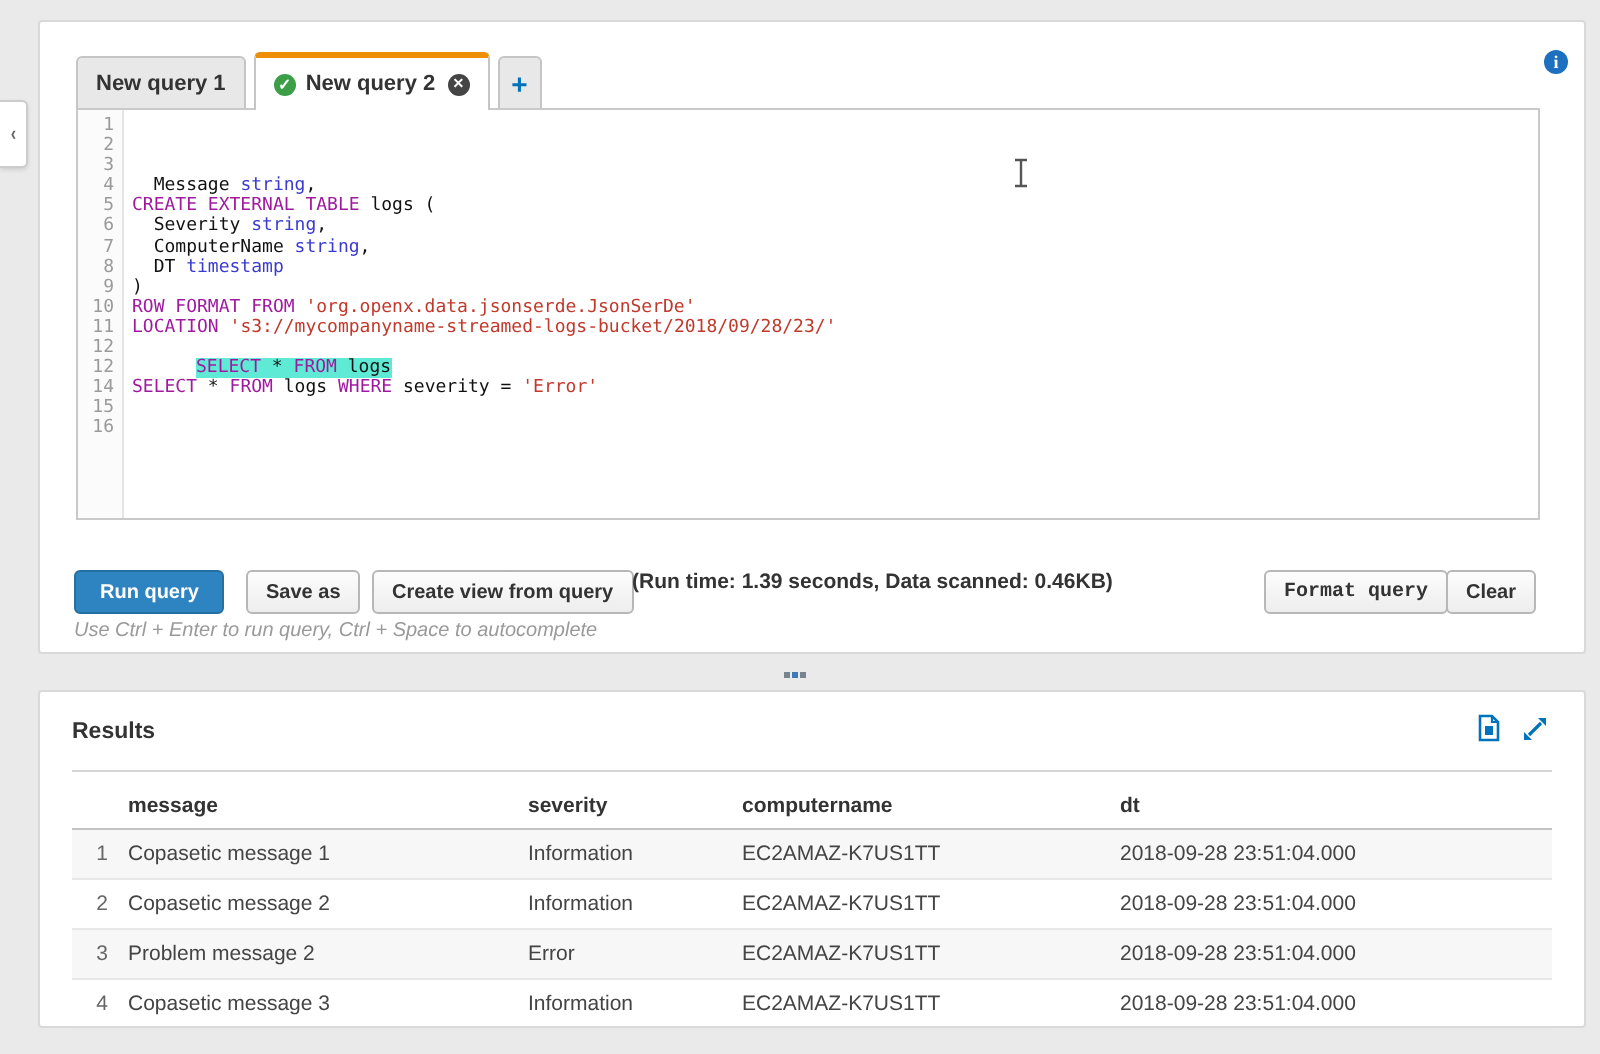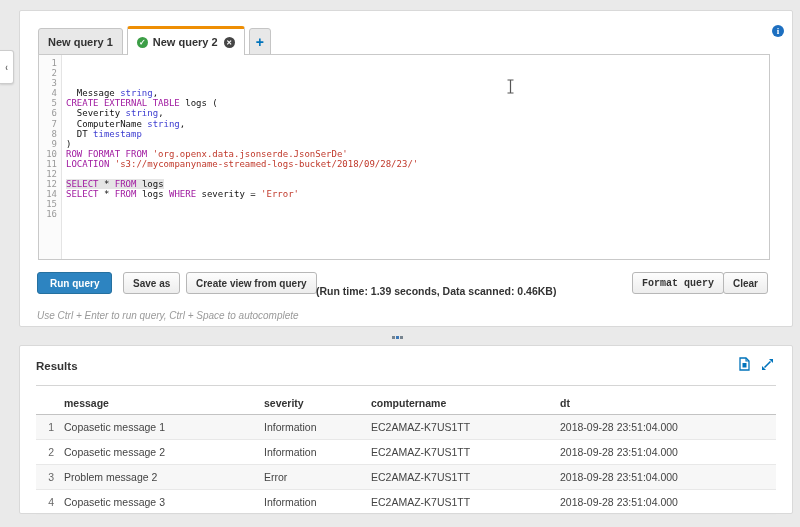--- a/index.html
+++ b/index.html
@@ -33,29 +33,29 @@
     line-height:11px;text-align:center;margin-left:6px;cursor:pointer;}
 
   
   .editor{position:absolute;left:18px;top:43px;width:732px;height:206px;border:1px solid #c9c9c9;
     background:#fff;box-sizing:border-box;display:flex;overflow:hidden;cursor:text;}
   .gutter{width:23px;background:#fbfbfb;border-right:1px solid #e4e4e4;padding-top:3px;box-sizing:border-box;}
   .gutter .ln{height:10.1px;line-height:10.1px;font:9px "DejaVu Sans Mono",monospace;color:#9a9a9a;
     text-align:right;padding-right:4px;}
   .code{flex:1;padding:3px 0 0 4px;}
   .code .cl{height:10.1px;line-height:10.1px;font:9px "DejaVu Sans Mono",monospace;white-space:pre;color:#111;}
-  .code .sel{background:#e5e5e5;}
+  .code .sel{background:#5eead4;margin-left:32px;}
   .kw{color:#a01aa0;}
   .typ{color:#3b3bd0;}
   .str{color:#c0392b;}
   .pl{color:#111;}
   .ibeam{position:absolute;left:486px;top:68px;}
 
   
-  .btn{position:absolute;top:261px;height:22px;border:1px solid #b7b7b7;border-radius:3px;
+  .btn{position:absolute;top:274px;height:22px;border:1px solid #b7b7b7;border-radius:3px;
     background:linear-gradient(#fdfdfd,#ededed);font-family:"Liberation Sans",sans-serif;
     font-size:10px;font-weight:bold;color:#333;padding:0 9px;cursor:pointer;}
   .btn.primary{background:#2d84c1;border-color:#25709f;color:#fff;padding:0 12px;}
   #run-btn{left:17px;} #saveas-btn{left:103px;} #createview-btn{left:166px;}
   #format-btn{left:612px;font-family:Liberation Mono, monospace;} #clear-btn{left:703px;}
   .run-stats{position:absolute;left:296px;top:269px;height:22px;line-height:22px;font-size:10.5px;color:#333;font-weight:bold;}
   .hint{position:absolute;left:17px;top:299px;font-size:10px;color:#9a9a9a;font-style:italic;}
 
   
   .divider-handle{position:absolute;left:390px;top:334px;display:flex;gap:1px;cursor:row-resize;padding:2px;}

